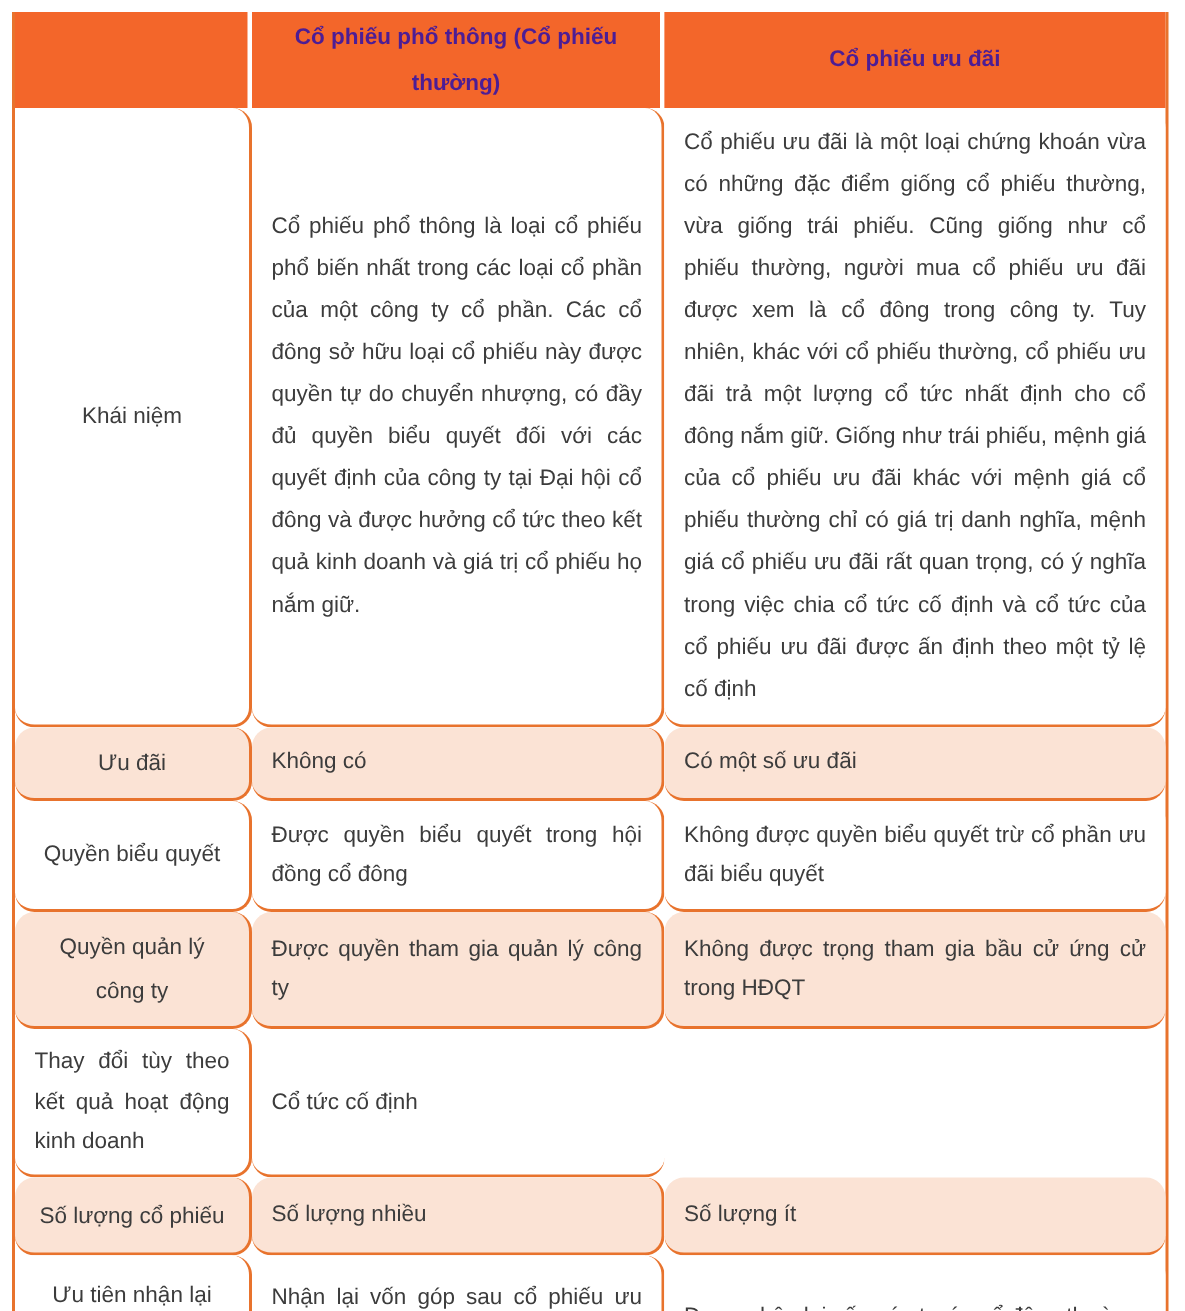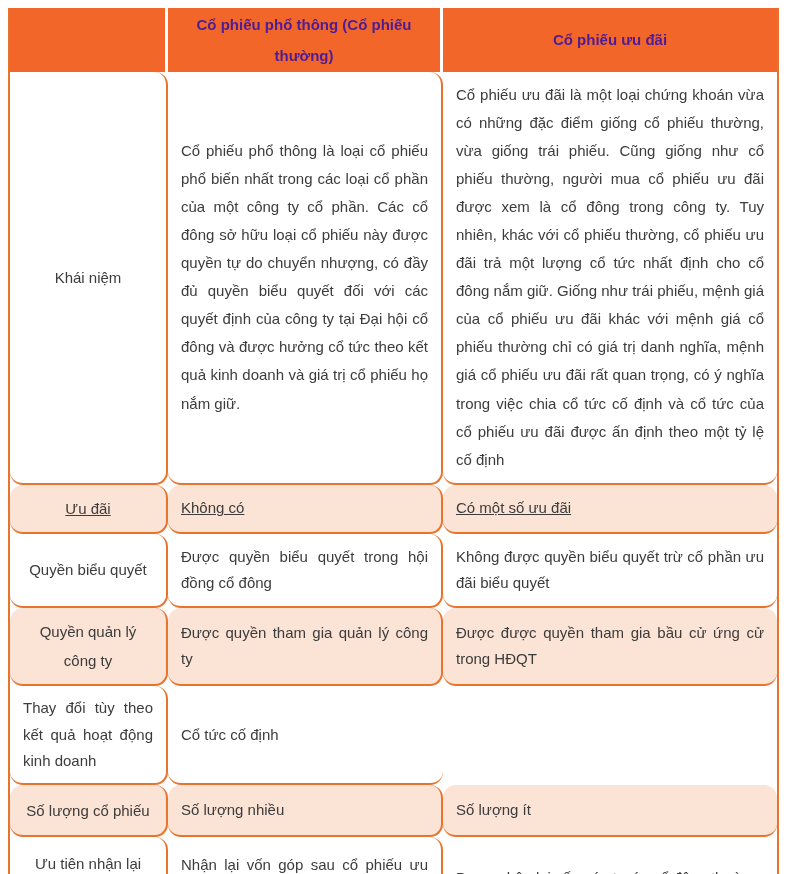--- a/index.html
+++ b/index.html
@@ -81,21 +81,21 @@
     text-align: justify;
     font-size: 15px;
     line-height: 1.75;
   }
 
   
   .trow.body.r-def .cell-body span { line-height: 1.87; }
 
   
   .r-def   { min-height: 404px; }
-  .r-uudai { min-height: 40px; text-decoration: underline;  }
+  .r-uudai { min-height: 40px;  }
   .r-bq    { min-height: 74px;  }
   .r-ql    { min-height: 64px;  }
   .r-ct    { min-height: 70px;  }
   .r-sl    { min-height: 52px;  }
   .r-ut    { min-height: 82px;  }
 </style>
 </head>
 <body>
 
 <div class="page">
@@ -150,21 +150,21 @@
     </div>
 
     <div class="trow body alt r-ql">
       <div class="cell cell-label">
         <span>Quyền quản lý công ty</span>
       </div>
       <div class="cell cell-body">
         <span>Được quyền tham gia quản lý công ty</span>
       </div>
       <div class="cell cell-body">
-        <span>Được được quyền tham gia bầu cử ứng cử trong HĐQT</span>
+        <span>Không được trọng tham gia bầu cử ứng cử trong HĐQT</span>
       </div>
     </div>
 
     <div class="trow body r-ct">
       <div class="cell cell-body">
         <span>Thay đổi tùy theo kết quả hoạt động kinh doanh</span>
       </div>
       <div class="cell cell-body">
         <span>Cổ tức cố định</span>
       </div>

